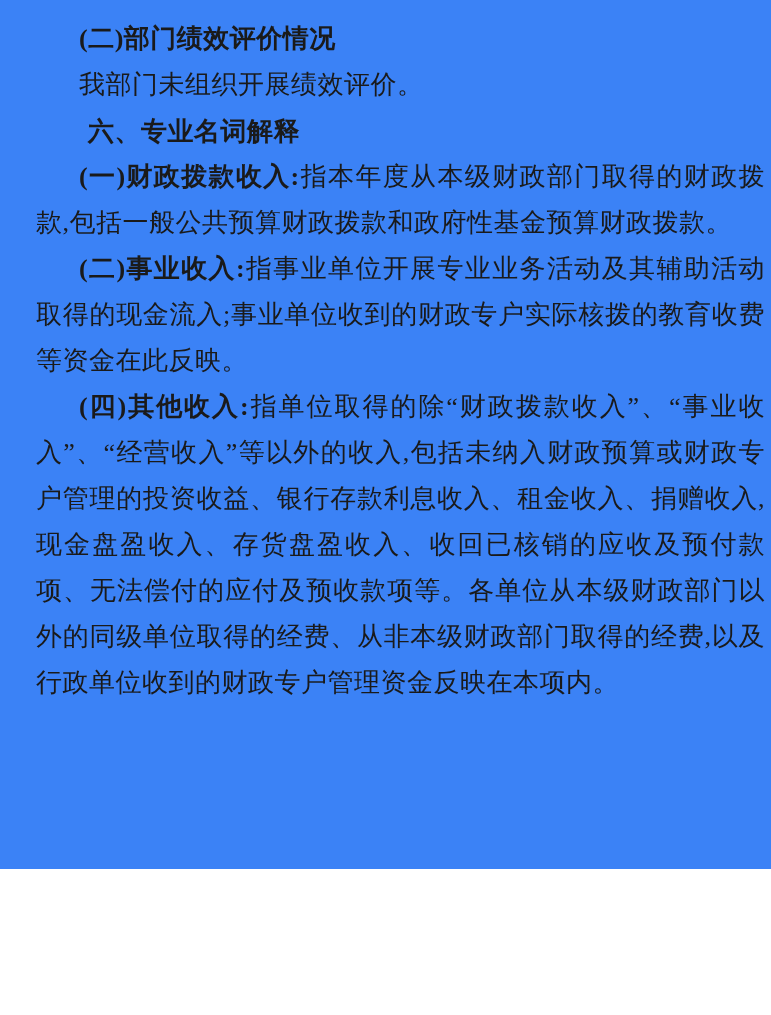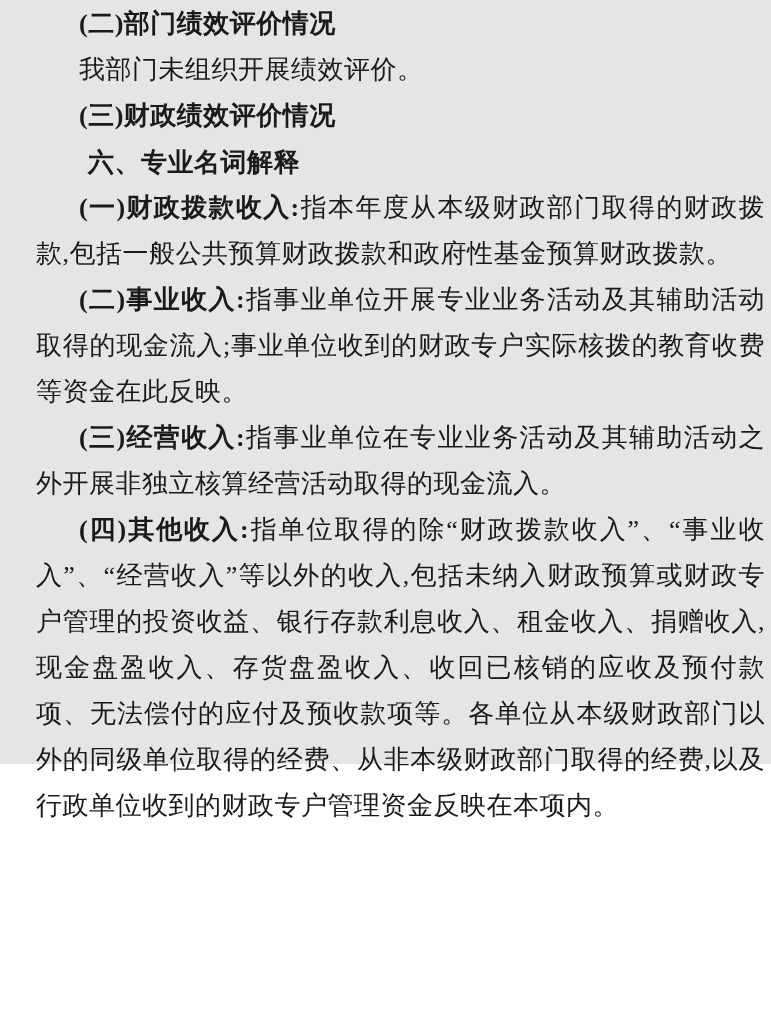--- a/index.html
+++ b/index.html
@@ -5,23 +5,23 @@
   html, body { margin: 0; padding: 0; }
   body {
     width: 771px;
     height: 1015px;
     background: #ffffff;
     overflow: hidden;
   }
   .page {
     box-sizing: border-box;
     width: 771px;
-    height: 764px;
-    padding: 1px 6px 0 36px;
-    background: #e5e5e5;
+    height: 869px;
+    padding: 16px 6px 0 36px;
+    background: #3b82f6;
     color: #1a1a1a;
     font-family: "Liberation Serif", "DejaVu Serif", serif;
   }
   .para {
     margin: 0;
     font-size: 26px;
     line-height: 46px;
     text-align: justify;
     text-indent: 43px;
     letter-spacing: 0.5px;
@@ -46,27 +46,25 @@
 </style>
 </head>
 <body>
 
 <div class="page">
 
   <p class="para heading-serif">(二)部门绩效评价情况</p>
 
   <p class="para">我部门未组织开展绩效评价。</p>
 
-  <p class="para heading-serif">(三)财政绩效评价情况</p>
 
 
   <p class="para heading-hei">六、专业名词解释</p>
 
   <p class="para"><span class="lead">(一)财政拨款收入:</span><span>指本年度从本级财政部门取得的财政拨款,包括一般公共预算财政拨款和政府性基金预算财政拨款。</span></p>
 
   <p class="para"><span class="lead">(二)事业收入:</span><span>指事业单位开展专业业务活动及其辅助活动取得的现金流入;事业单位收到的财政专户实际核拨的教育收费等资金在此反映。</span></p>
 
-  <p class="para"><span class="lead">(三)经营收入:</span><span>指事业单位在专业业务活动及其辅助活动之外开展非独立核算经营活动取得的现金流入。</span></p>
 
   <p class="para"><span class="lead">(四)其他收入:</span><span>指单位取得的除“财政拨款收入”、“事业收入”、“经营收入”等以外的收入,包括未纳入财政预算或财政专户管理的投资收益、银行存款利息收入、租金收入、捐赠收入,现金盘盈收入、存货盘盈收入、收回已核销的应收及预付款项、无法偿付的应付及预收款项等。各单位从本级财政部门以外的同级单位取得的经费、从非本级财政部门取得的经费,以及行政单位收到的财政专户管理资金反映在本项内。</span></p>
 
 
 </div>
 
 </body></html>

